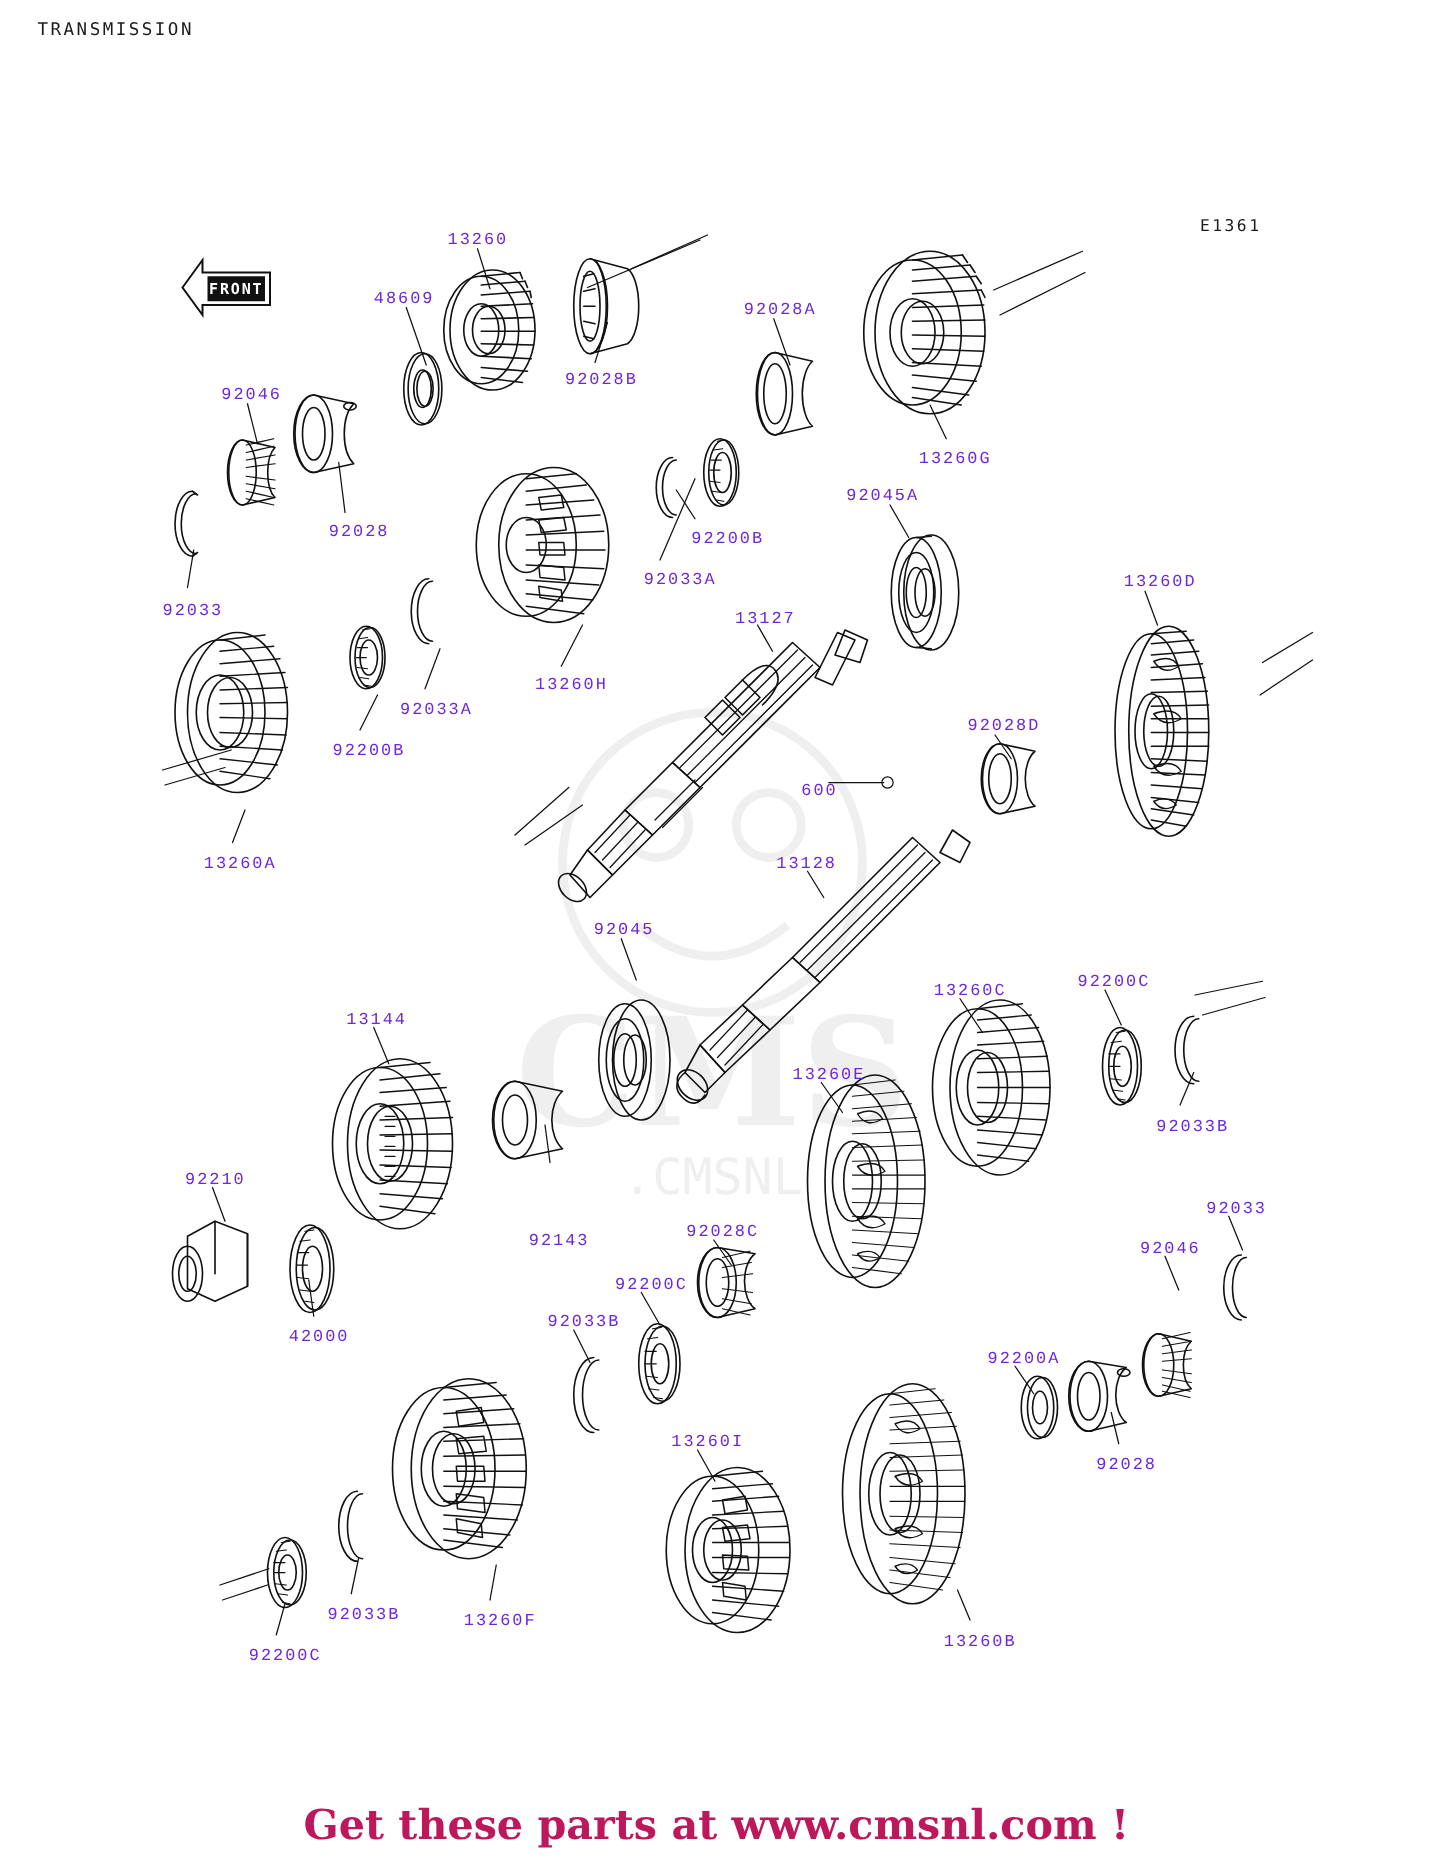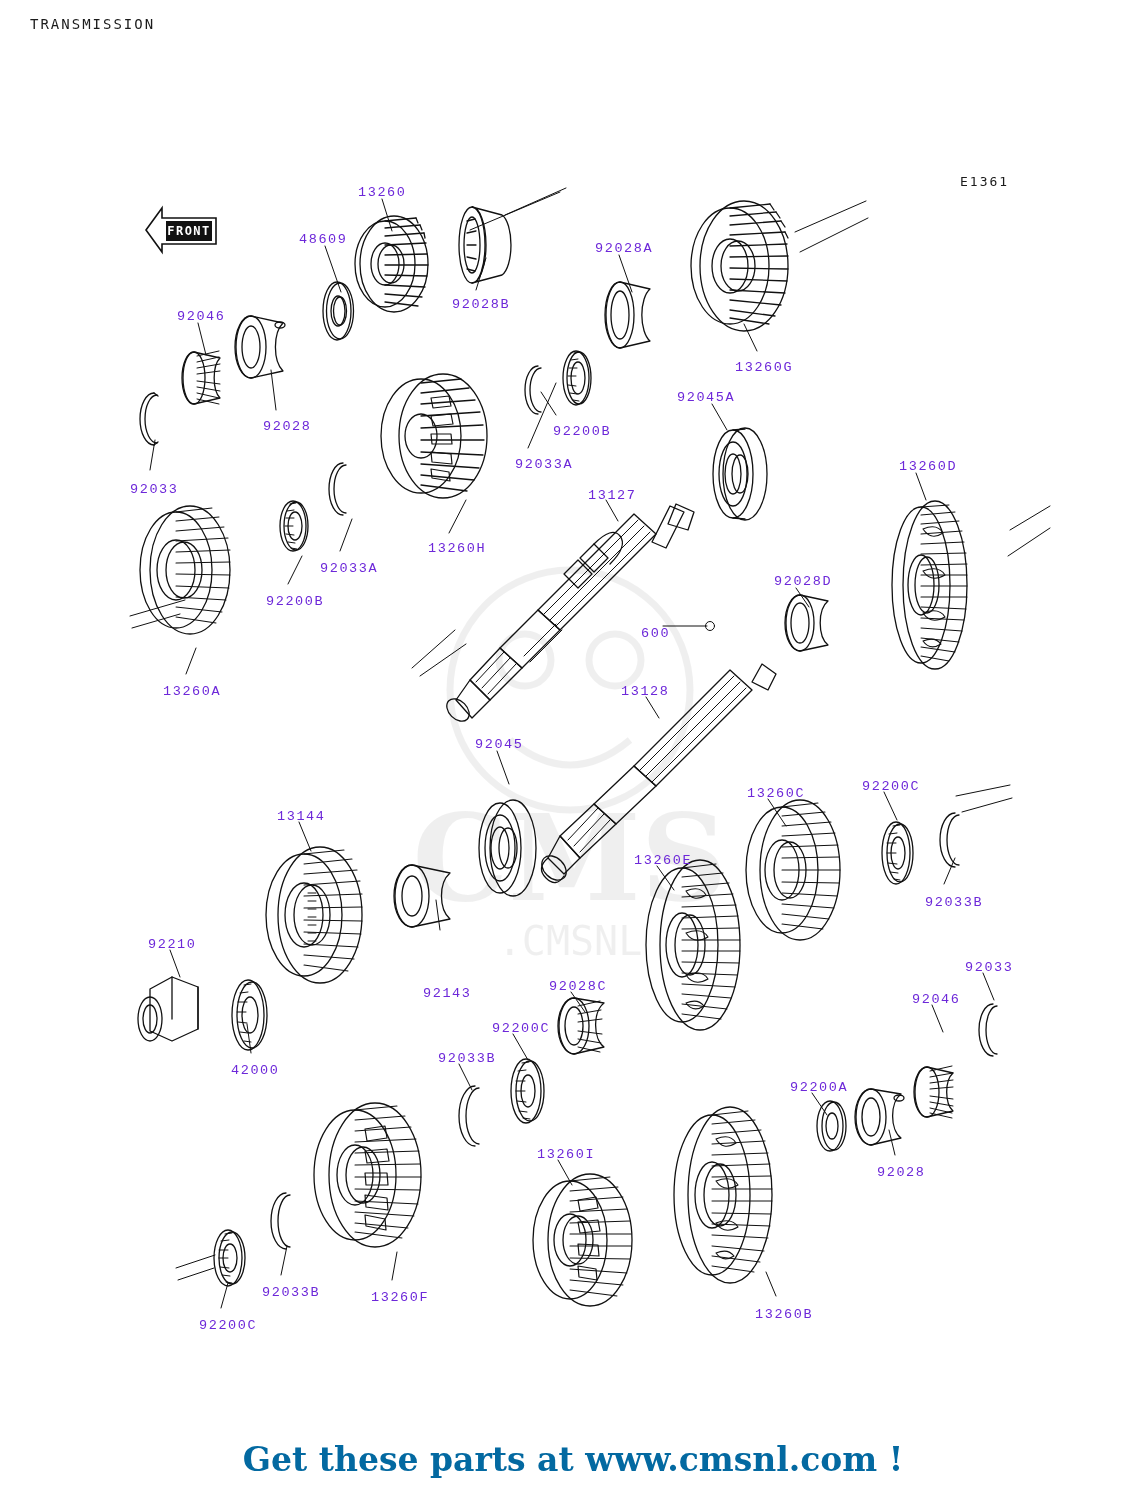--- a/index.html
+++ b/index.html
@@ -41,21 +41,21 @@
   }
   .footer {
     position: absolute;
     left: 0;
     top: 1440px;
     width: 1146px;
     text-align: center;
     font-family: "DejaVu Serif", serif;
     font-weight: bold;
     font-size: 33px;
-    color: #0369a1;
+    color: #be185d;
     letter-spacing: 0px;
   }
   .label {
     position: absolute;
     font-family: Liberation Mono, monospace;
     font-size: 13.5px;
     letter-spacing: 1.6px;
     color: #6d28d9;
     white-space: nowrap;
   }

